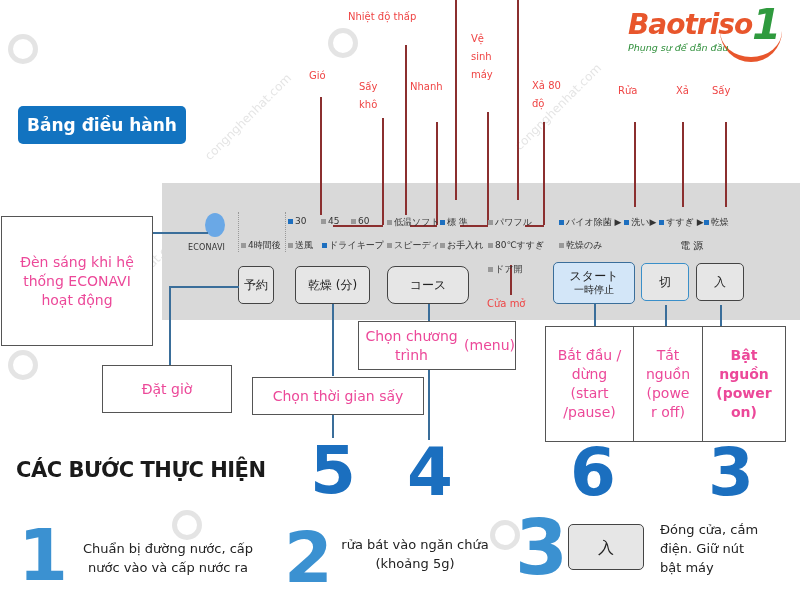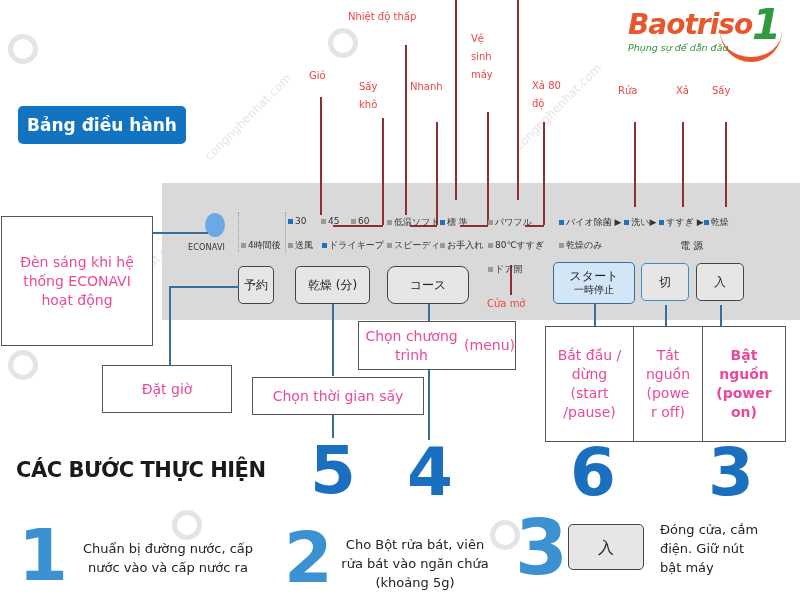--- a/index.html
+++ b/index.html
@@ -207,21 +207,20 @@
 <div class="abs steps-title">CÁC BƯỚC THỰC HIỆN</div>
 
 <div class="bignum light" style="left:18px;top:522px;font-size:72px;">1</div>
 <div class="step-text" style="left:68px;top:539px;width:200px;">
   <div>Chuẩn bị đường nước, cấp</div>
   <div>nước vào và cấp nước ra</div>
 </div>
 
 <div class="bignum light" style="left:284px;top:525px;font-size:70px;">2</div>
 <div class="step-text" style="left:335px;top:535px;width:160px;">
-  <div>Cho Bột rửa bát, viên</div>
   <div>rửa bát vào ngăn chứa</div>
   <div>(khoảng 5g)</div>
 </div>
 
 <div class="bignum light" style="left:515px;top:515px;font-size:76px;">3</div>
 <div class="pbtn" style="left:568px;top:524px;width:76px;height:46px;font-size:16px;">入</div>
 <div class="step-text" style="left:660px;top:520px;width:140px;text-align:left;">
   <div>Đóng cửa, cắm</div>
   <div>điện. Giữ nút</div>
   <div>bật máy</div>

